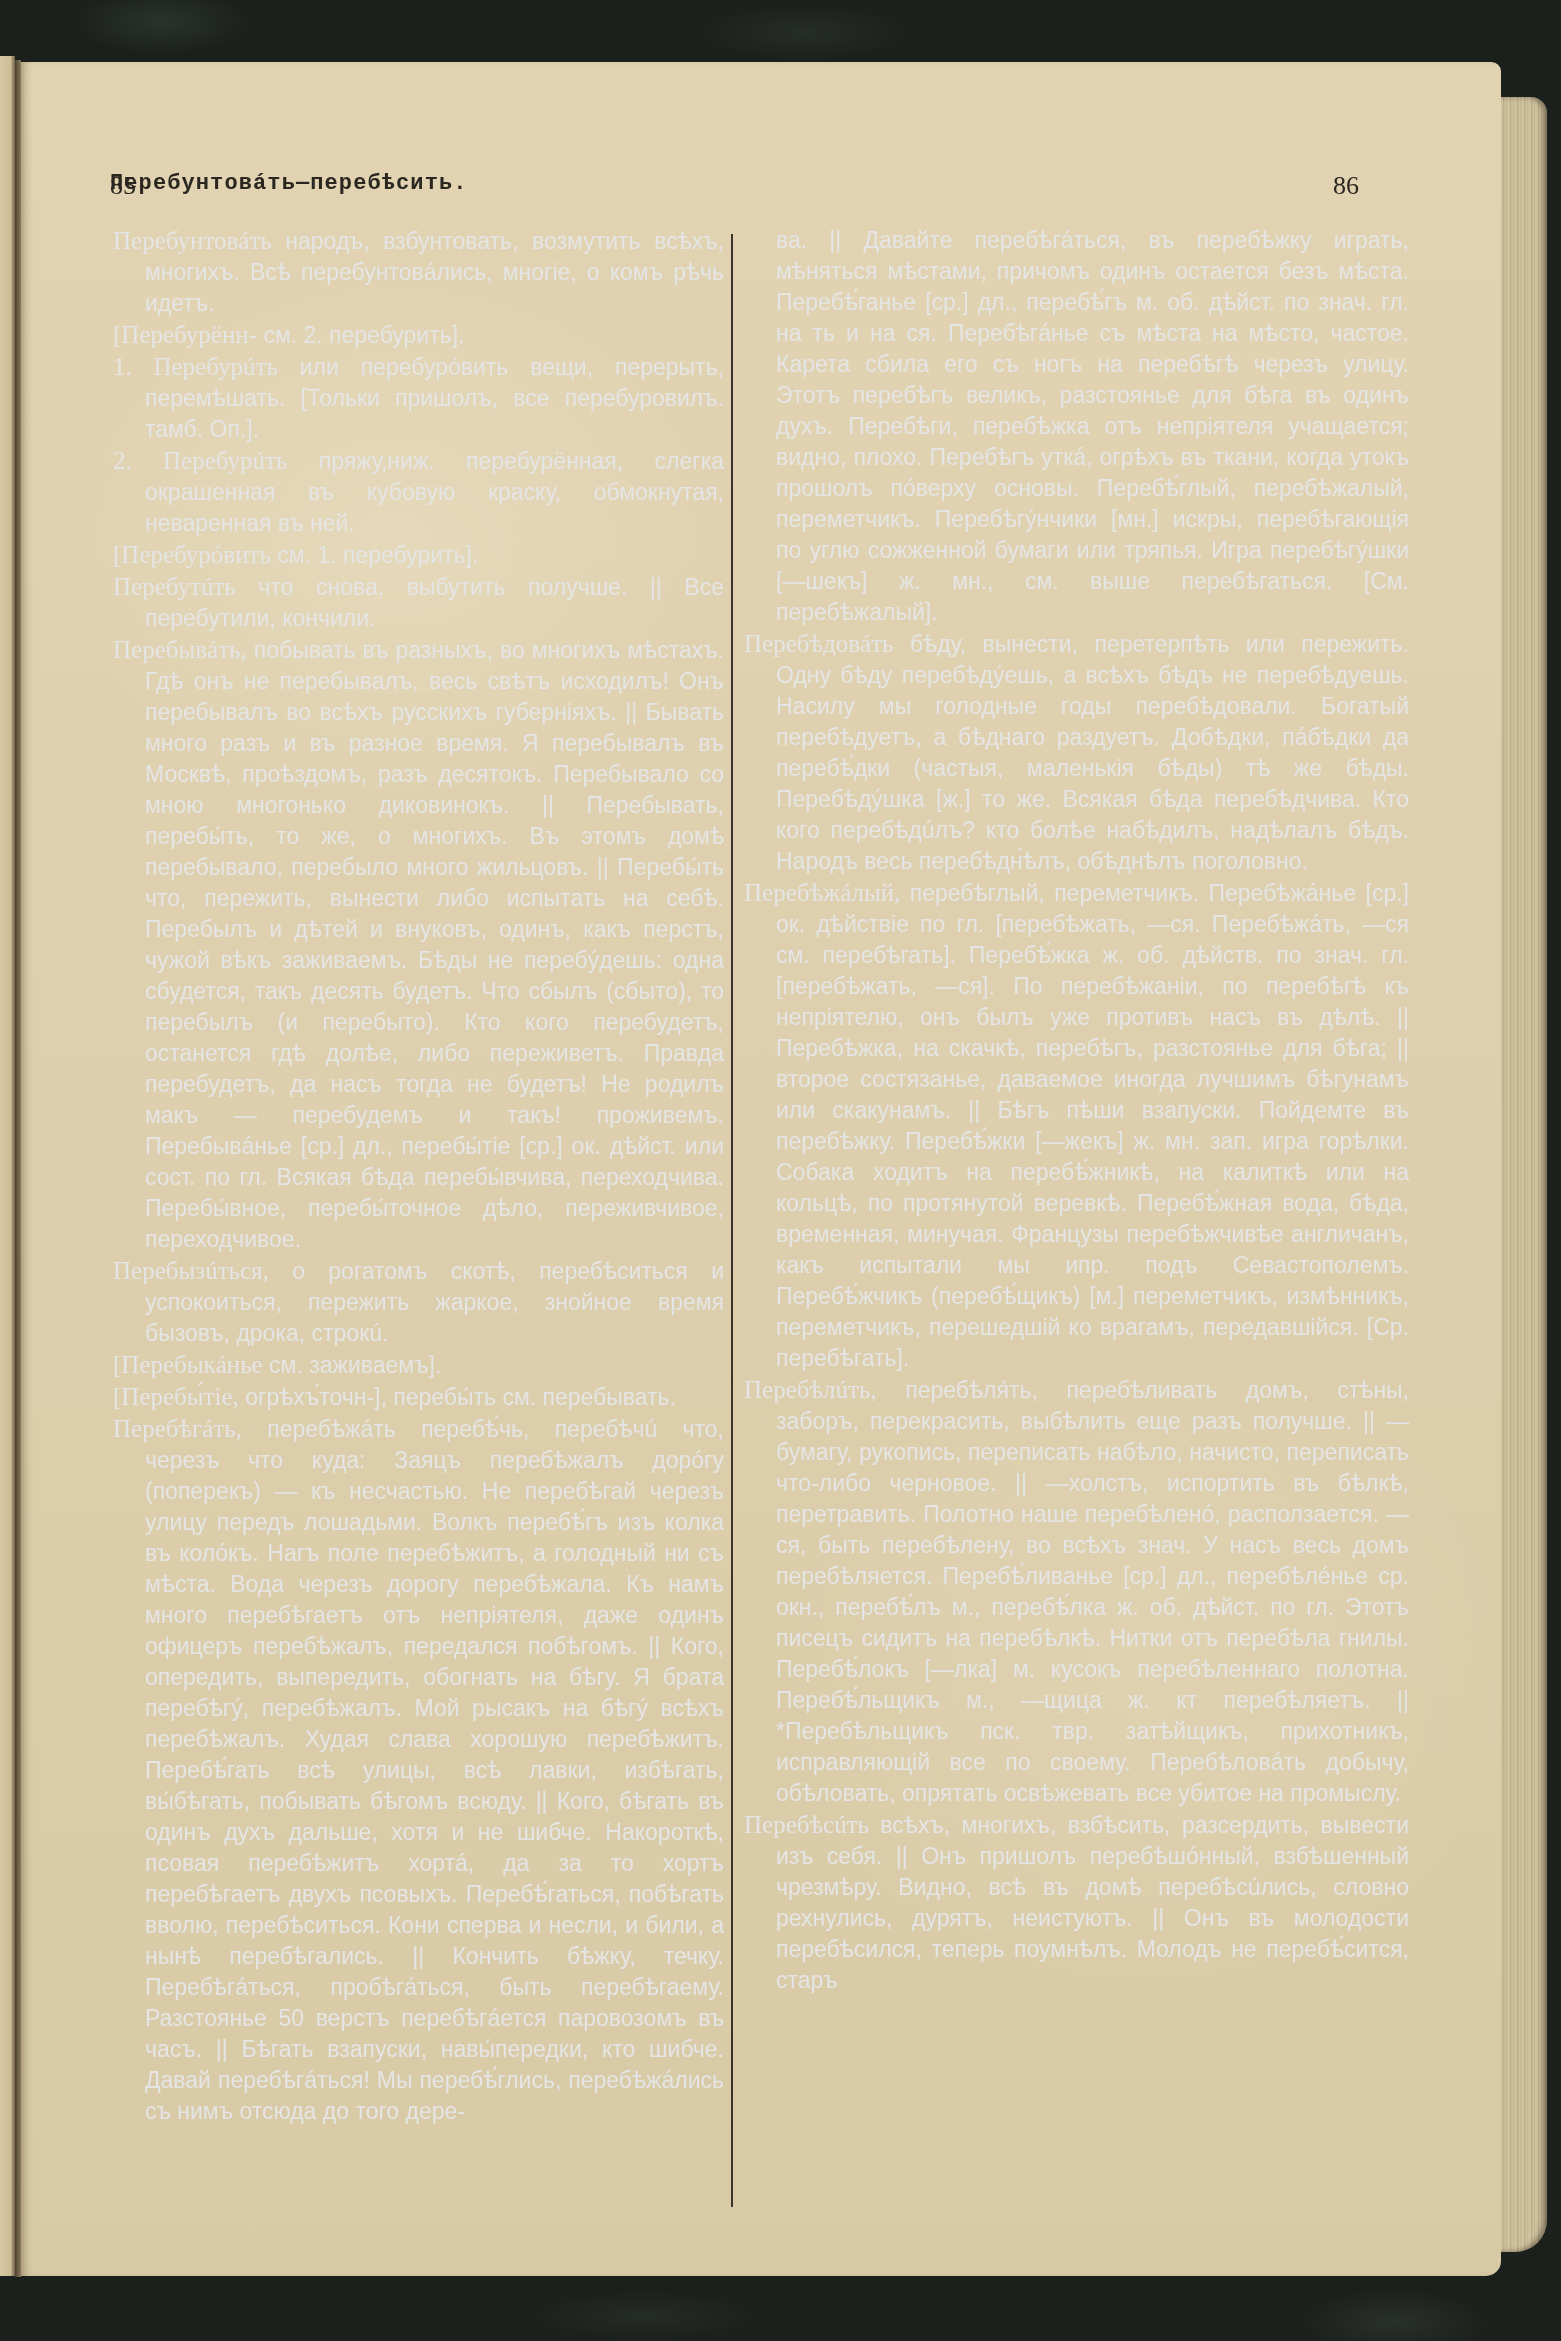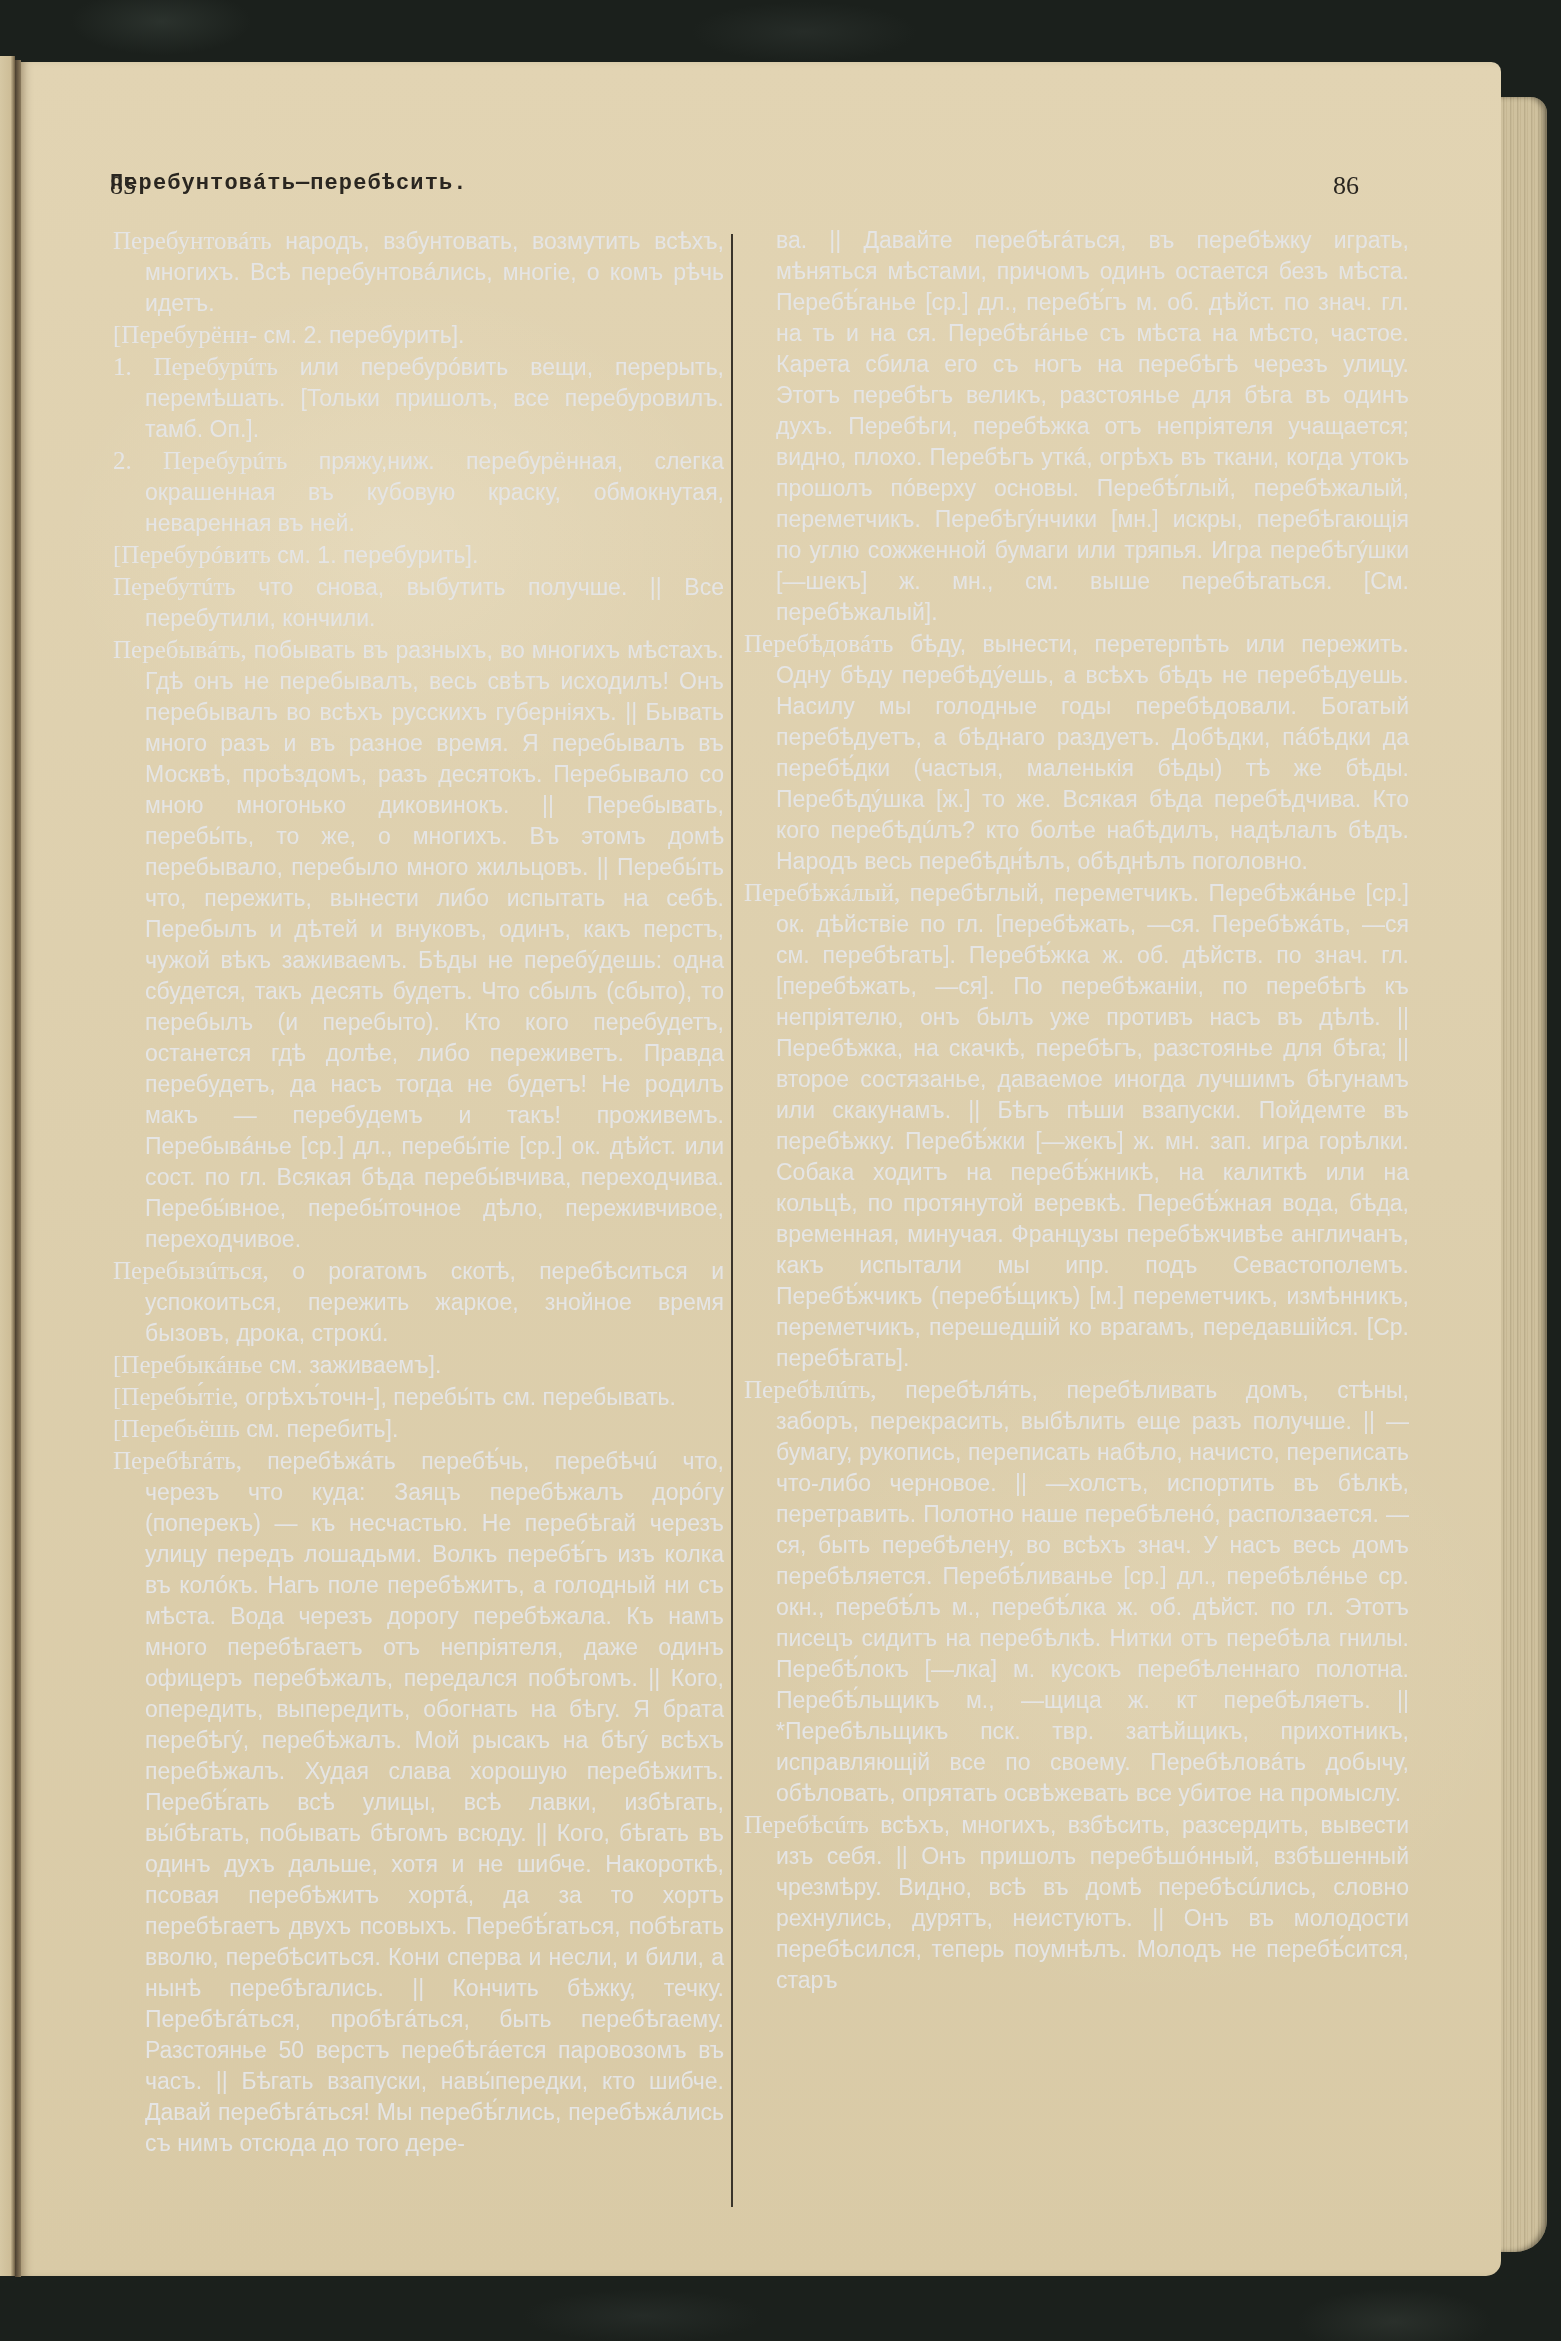--- a/index.html
+++ b/index.html
@@ -89,21 +89,20 @@
   <p class="entry"><span class="hw">Перебунтовáть</span><span> народъ, взбунтовать, возмутить всѣхъ, многихъ. Всѣ перебунтовáлись, многіе, о комъ рѣчь идетъ.</span></p>
   <p class="entry"><span class="hw">[Перебурённ-</span><span> см. 2. перебурить].</span></p>
   <p class="entry"><span class="hw">1. Перебурúть</span><span> или перебурóвить вещи, перерыть, перемѣшать. [Тольки пришолъ, все перебуровилъ. тамб. Оп.].</span></p>
   <p class="entry"><span class="hw">2. Перебурúть</span><span> пряжу,ниж. перебурённая, слегка окрашенная въ кубовую краску, обмокнутая, неваренная въ ней.</span></p>
   <p class="entry"><span class="hw">[Перебурóвить</span><span> см. 1. перебурить].</span></p>
   <p class="entry"><span class="hw">Перебутúть</span><span> что снова, выбутить получше. || Все перебутили, кончили.</span></p>
   <p class="entry"><span class="hw">Перебывáть,</span><span> побывать въ разныхъ, во многихъ мѣстахъ. Гдѣ онъ не перебывалъ, весь свѣтъ исходилъ! Онъ перебывалъ во всѣхъ русскихъ губерніяхъ. || Бывать много разъ и въ разное время. Я перебывалъ въ Москвѣ, проѣздомъ, разъ десятокъ. Перебывало со мною многонько диковинокъ. || Перебывать, перебы́ть, то же, о многихъ. Въ этомъ домѣ перебывало, перебыло много жильцовъ. || Перебы́ть что, пережить, вынести либо испытать на себѣ. Перебылъ и дѣтей и внуковъ, одинъ, какъ перстъ, чужой вѣкъ заживаемъ. Бѣды не перебýдешь: одна сбудется, такъ десять будетъ. Что сбылъ (сбыто), то перебылъ (и перебыто). Кто кого перебудетъ, останется гдѣ долѣе, либо переживетъ. Правда перебудетъ, да насъ тогда не будетъ! Не родилъ макъ — перебудемъ и такъ! проживемъ. Перебывáнье [ср.] дл., перебы́тіе [ср.] ок. дѣйст. или сост. по гл. Всякая бѣда перебы́вчива, переходчива. Перебы́вное, перебы́точное дѣло, переживчивое, переходчивое.</span></p>
   <p class="entry"><span class="hw">Перебызúться,</span><span> о рогатомъ скотѣ, перебѣситься и успокоиться, пережить жаркое, знойное время бызовъ, дрока, строкú.</span></p>
   <p class="entry"><span class="hw">[Перебыкáнье</span><span> см. заживаемъ].</span></p>
   <p class="entry"><span class="hw">[Перебы́тіе,</span><span> огрѣхъ́точн-], перебы́ть см. перебывать.</span></p>
-  <p class="entry"><span class="hw">[Перебьёшь</span><span> см. перебить].</span></p>
   <p class="entry"><span class="hw">Перебѣгáть,</span><span> перебѣжáть перебѣ́чь, перебѣчú что, черезъ что куда: Заяцъ перебѣжалъ дорóгу (поперекъ) — къ несчастью. Не перебѣгай черезъ улицу передъ лошадьми. Волкъ перебѣ́гъ изъ колка въ колóкъ. Нагъ поле перебѣжитъ, а голодный ни съ мѣста. Вода черезъ дорогу перебѣжала. Къ намъ много перебѣгаетъ отъ непріятеля, даже одинъ офицеръ перебѣжалъ, передался побѣгомъ. || Кого, опередить, выпередить, обогнать на бѣгу. Я брата перебѣгý, перебѣжалъ. Мой рысакъ на бѣгý всѣхъ перебѣжалъ. Худая слава хорошую перебѣжитъ. Перебѣ́гать всѣ улицы, всѣ лавки, избѣгать, вы́бѣгать, побывать бѣгомъ всюду. || Кого, бѣгать въ одинъ духъ дальше, хотя и не шибче. Накороткѣ, псовая перебѣжитъ хортá, да за то хортъ перебѣгаетъ двухъ псовыхъ. Перебѣ́гаться, побѣгать вволю, перебѣситься. Кони сперва и несли, и били, а нынѣ перебѣгались. || Кончить бѣжку, течку. Перебѣгáться, пробѣгáться, быть перебѣгаему. Разстоянье 50 верстъ перебѣгáется паровозомъ въ часъ. || Бѣгать взапуски, навы́передки, кто шибче. Давай перебѣгáться! Мы перебѣ́глись, перебѣжáлись съ нимъ отсюда до того дере-</span></p>
 </div>
 
 <div class="col col-right">
   <p class="entry-cont"><span>ва. || Давайте перебѣгáться, въ перебѣжку играть, мѣняться мѣстами, причомъ одинъ остается безъ мѣста. Перебѣ́ганье [ср.] дл., перебѣ́гъ м. об. дѣйст. по знач. гл. на ть и на ся. Перебѣгáнье съ мѣста на мѣсто, частое. Карета сбила его съ ногъ на перебѣгѣ черезъ улицу. Этотъ перебѣгъ великъ, разстоянье для бѣга въ одинъ духъ. Перебѣги, перебѣжка отъ непріятеля учащается; видно, плохо. Перебѣгъ уткá, огрѣхъ въ ткани, когда утокъ прошолъ пóверху основы. Перебѣ́глый, перебѣжалый, переметчикъ. Перебѣгýнчики [мн.] искры, перебѣгающія по углю сожженной бумаги или тряпья. Игра перебѣгýшки [—шекъ] ж. мн., см. выше перебѣгаться. [См. перебѣжалый].</span></p>
   <p class="entry"><span class="hw">Перебѣдовáть</span><span> бѣду, вынести, перетерпѣть или пережить. Одну бѣду перебѣдýешь, а всѣхъ бѣдъ не перебѣдуешь. Насилу мы голодные годы перебѣдовали. Богатый перебѣдуетъ, а бѣднаго раздуетъ. Добѣдки, пáбѣдки да перебѣ́дки (частыя, маленькія бѣды) тѣ же бѣды. Перебѣдýшка [ж.] то же. Всякая бѣда перебѣдчива. Кто кого перебѣдúлъ? кто болѣе набѣдилъ, надѣлалъ бѣдъ. Народъ весь перебѣдн́ѣлъ, обѣднѣлъ поголовно.</span></p>
   <p class="entry"><span class="hw">Перебѣжáлый,</span><span> перебѣглый, переметчикъ. Перебѣжáнье [ср.] ок. дѣйствіе по гл. [перебѣжать, —ся. Перебѣжáть, —ся см. перебѣгать]. Перебѣ́жка ж. об. дѣйств. по знач. гл. [перебѣжать, —ся]. По перебѣжаніи, по перебѣгѣ къ непріятелю, онъ былъ уже противъ насъ въ дѣлѣ. || Перебѣжка, на скачкѣ, перебѣгъ, разстоянье для бѣга; || второе состязанье, даваемое иногда лучшимъ бѣгунамъ или скакунамъ. || Бѣгъ пѣши взапуски. Пойдемте въ перебѣжку. Перебѣ́жки [—жекъ] ж. мн. зап. игра горѣлки. Собака ходитъ на перебѣ́жникѣ, на калиткѣ или на кольцѣ, по протянутой веревкѣ. Перебѣ́жная вода, бѣда, временная, минучая. Французы перебѣжчивѣе англичанъ, какъ испытали мы ипр. подъ Севастополемъ. Перебѣ́жчикъ (перебѣ́щикъ) [м.] переметчикъ, измѣнникъ, переметчикъ, перешедшій ко врагамъ, передавшійся. [Ср. перебѣгать].</span></p>
   <p class="entry"><span class="hw">Перебѣлúть,</span><span> перебѣля́ть, перебѣливать домъ, стѣны, заборъ, перекрасить, выбѣлить еще разъ получше. || —бумагу, рукопись, переписать набѣло, начисто, переписать что-либо черновое. || —холстъ, испортить въ бѣлкѣ, перетравить. Полотно наше перебѣленó, расползается. —ся, быть перебѣлену, во всѣхъ знач. У насъ весь домъ перебѣляется. Перебѣ́ливанье [ср.] дл., перебѣлéнье ср. окн., перебѣ́лъ м., перебѣ́лка ж. об. дѣйст. по гл. Этотъ писецъ сидитъ на перебѣлкѣ. Нитки отъ перебѣла гнилы. Перебѣ́локъ [—лка] м. кусокъ перебѣленнаго полотна. Перебѣ́льщикъ м., —щица ж. кт перебѣляетъ. || *Перебѣльщикъ пск. твр. затѣйщикъ, прихотникъ, исправляющій все по своему. Перебѣловáть добычу, обѣловать, опрятать освѣжевать все убитое на промыслу.</span></p>
   <p class="entry"><span class="hw">Перебѣсúть</span><span> всѣхъ, многихъ, взбѣсить, разсердить, вывести изъ себя. || Онъ пришолъ перебѣшóнный, взбѣшенный чрезмѣру. Видно, всѣ въ домѣ перебѣсúлись, словно рехнулись, дурятъ, неистуютъ. || Онъ въ молодости перебѣсился, теперь поумнѣлъ. Молодъ не перебѣ́сится, старъ</span></p>
 </div>

